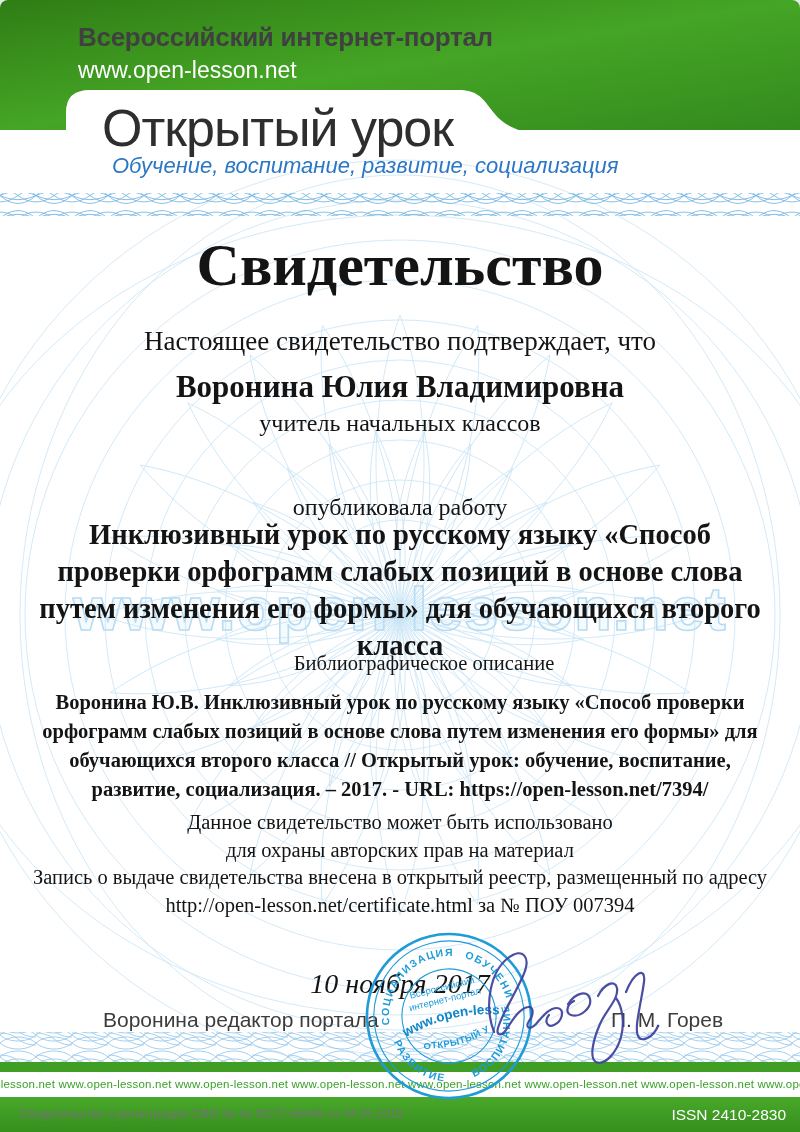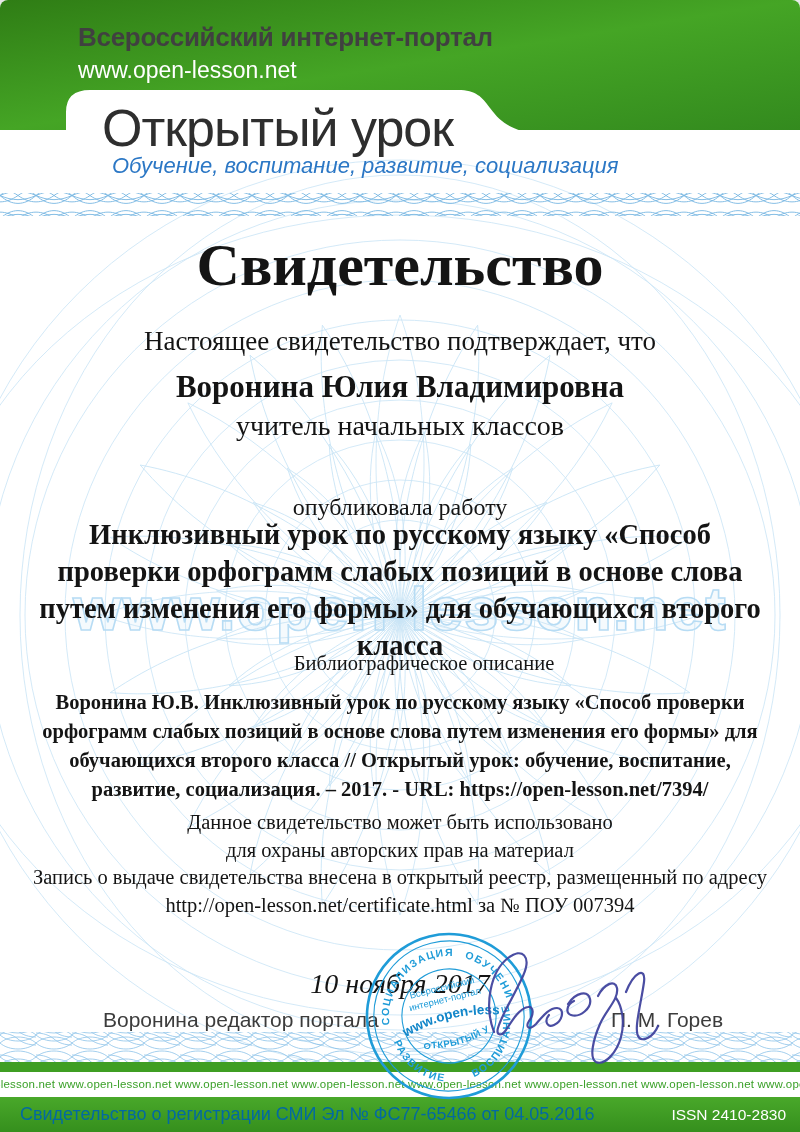--- a/index.html
+++ b/index.html
@@ -15,21 +15,21 @@
               font-size:23px;color:#fff;z-index:2;}
   .brand-title{left:102px;top:102px;font-family:"Liberation Sans","DejaVu Sans",sans-serif;
                font-size:52px;color:#2e2e2e;letter-spacing:-1px;z-index:2;line-height:1;}
   .brand-subtitle{left:112px;top:153px;font-family:"Liberation Sans","DejaVu Sans",sans-serif;
                   font-style:italic;font-size:22px;color:#2b77c5;z-index:2;}
   
   .bg-svg{left:0;top:0;z-index:0;}
   .main-title{top:231px;font-size:60px;font-weight:bold;z-index:2;}
   .confirm{top:326px;font-size:27px;z-index:2;}
   .name{top:369px;font-size:31px;font-weight:bold;z-index:2;}
-  .role{top:410px;font-size:28px;z-index:2;}
+  .role{top:410px;font-size:24px;z-index:2;}
   .org{top:437px;font-size:24px;z-index:2;}
   .action{top:494px;font-size:24px;z-index:2;text-align:center;}
   .work-title{top:504px;font-size:28.5px;font-weight:bold;line-height:37px;z-index:2;}
   .work-title .inner{width:724px;margin:12px auto;}
   .biblio-label{top:652px;font-size:20.5px;z-index:2;margin-left:24px;}
   .biblio-text{top:688px;font-size:20.5px;font-weight:bold;line-height:29px;z-index:2;}
   .biblio-text .inner{width:748px;margin:0 auto;}
   .notes{top:809px;font-size:20.5px;line-height:27.5px;z-index:2;}
   .date{top:968px;font-size:28px;font-style:italic;z-index:2;}
   .editor-label{left:103px;top:1008px;font-family:"Liberation Sans","DejaVu Sans",sans-serif;
@@ -40,21 +40,21 @@
   .sig-svg{left:478px;top:944px;z-index:6;}
   
   .green-thin{left:0;top:1062px;width:800px;height:10px;background:#3f9e23;z-index:3;}
   .url-strip{left:0;top:1072px;width:800px;height:25px;background:#fff;overflow:hidden;z-index:3;}
   .url-strip .txt{white-space:nowrap;margin-left:-58px;line-height:25px;
                   font-family:"Liberation Sans","DejaVu Sans",sans-serif;
                   font-size:11.5px;color:#3aa028;letter-spacing:.2px;}
   .footer-bar{left:0;top:1097px;width:800px;height:35px;z-index:4;
               background:linear-gradient(#49a82a,#358f1d);}
   .footer-reg{left:20px;top:1097px;height:35px;line-height:35px;
-              font-family:"Liberation Sans","DejaVu Sans",sans-serif;font-size:18px;color:#0369a1;z-index:5;}
+              font-family:"Liberation Sans","DejaVu Sans",sans-serif;font-size:12px;color:#737373;z-index:5;}
   .footer-issn{right:14px;top:1097px;height:35px;line-height:35px;text-align:right;
                font-family:"Liberation Sans","DejaVu Sans",sans-serif;font-size:15.5px;
                font-weight:normal;color:#fff;z-index:5;}
 </style>
 </head>
 <body>
 
 <div class="page">
 
   <svg class="abs bg-svg" width="800" height="1132" viewBox="0 0 800 1132">

